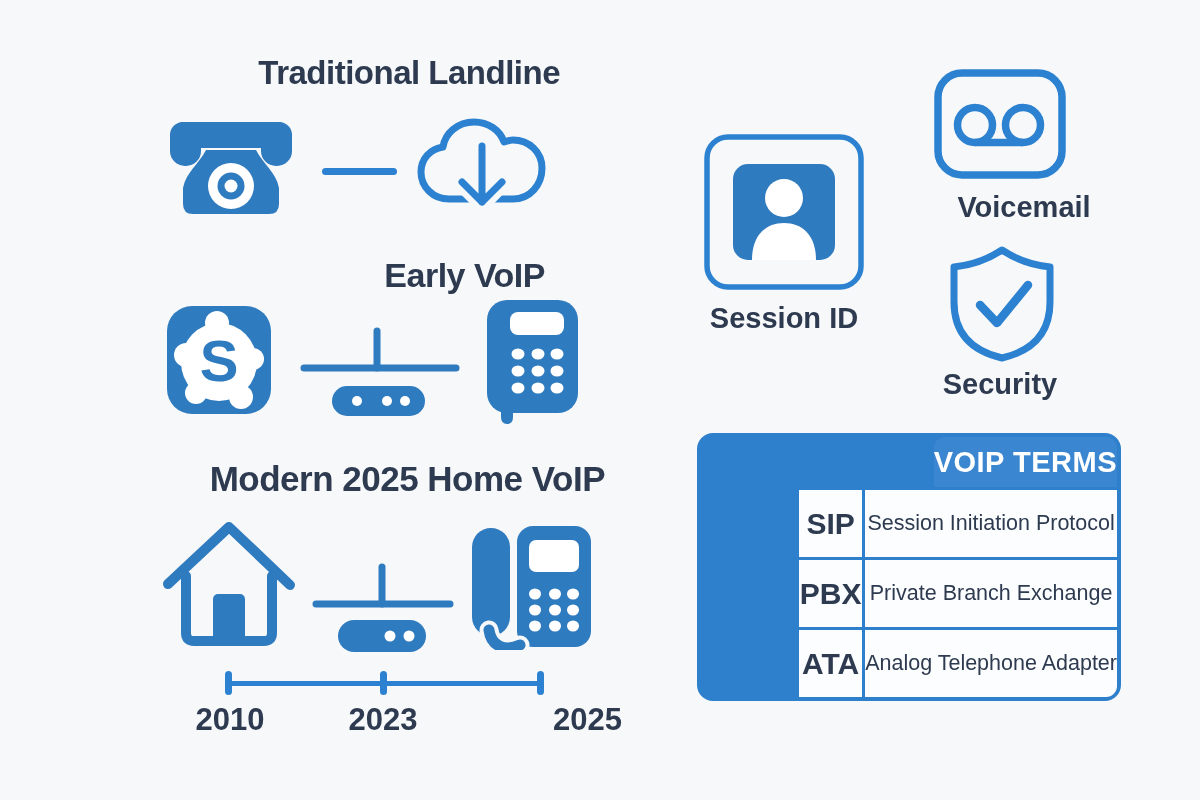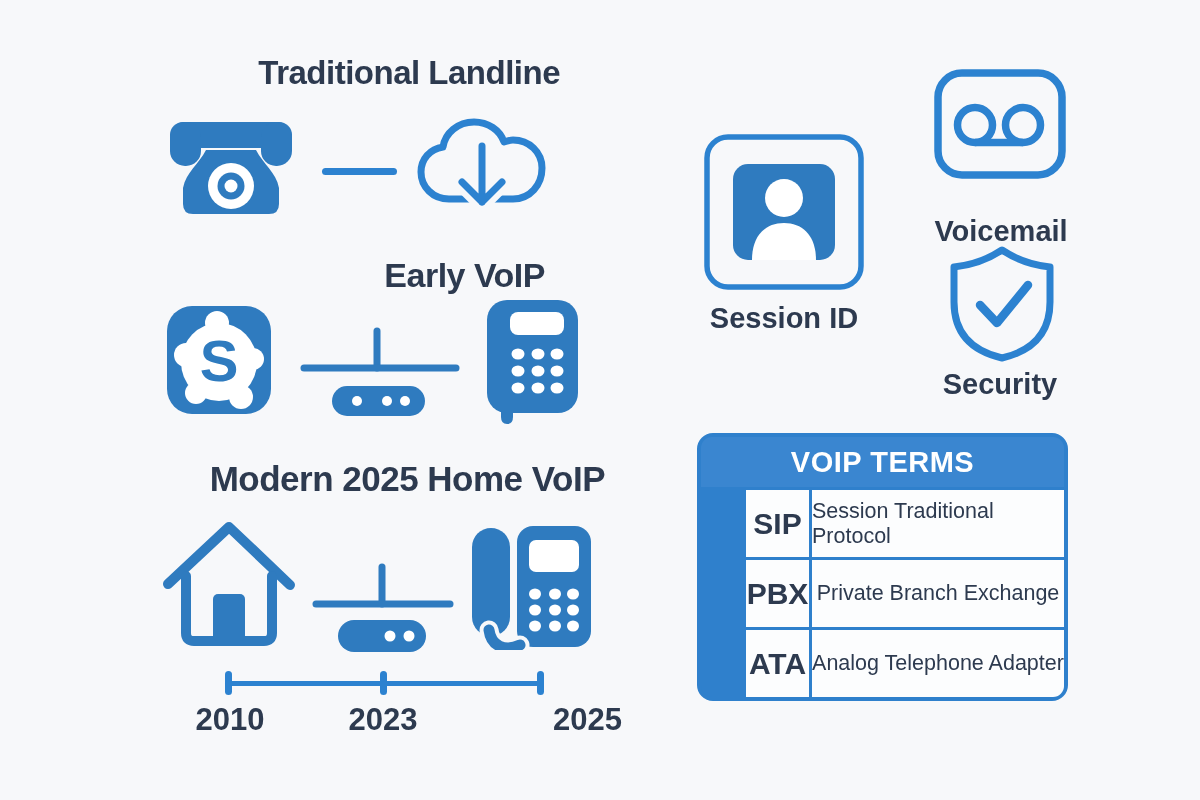--- a/index.html
+++ b/index.html
@@ -5,22 +5,22 @@
   html,body{margin:0;padding:0;}
   body{font-family:"Liberation Sans","DejaVu Sans",sans-serif;background:#e9ebee;}
   #canvas{position:relative;width:1200px;height:800px;background:#F7F8FA;overflow:hidden;}
   .abs{position:absolute;}
   .heading{font-weight:bold;color:#2D3A4F;text-align:right;letter-spacing:-0.5px;}
   .label{font-weight:bold;color:#2D3A4F;text-align:center;}
   .year{font-weight:bold;color:#2D3A4F;text-align:center;font-size:31px;}
   .dash{background:#2C82D0;border-radius:4px;}
   .tl-line{background:#2C82D0;border-radius:3px;}
   .tl-tick{background:#2C82D0;border-radius:4px;width:7px;height:24px;}
-  .terms-table{left:697px;top:433px;width:371px;height:268px;border:4px solid #2F80CC;
-    border-radius:16px;background:#2F80CC;box-sizing:border-box;display:flex;flex-direction:column;}
+  .terms-table{left:697px;top:433px;width:424px;height:268px;border:4px solid #2F80CC;
+    border-radius:16px;background:#2F80CC;box-sizing:border-box;display:flex;flex-direction:column;align-items:flex-end;}
   .terms-header{height:50px;flex:0 0 50px;background:#3A86D0;color:#FFFFFF;font-weight:bold;
     font-size:29px;display:flex;align-items:center;justify-content:center;letter-spacing:0.5px;
     border-radius:11px 11px 0 0;}
   .terms-body{flex:1;display:grid;grid-template-columns:108px 1fr;grid-template-rows:1fr 1fr 1fr;
     gap:3px;padding-top:3px;background:#2F80CC;border-radius:0 0 11px 11px;overflow:hidden;}
   .cell{background:#FCFDFE;display:flex;align-items:center;justify-content:center;}
   .cell.term{font-size:30px;font-weight:bold;color:#2D3A4F;margin-left:45px;}
   .cell.def{font-size:21.5px;color:#2D3A4F;}
   svg{display:block;}
 </style>
@@ -142,33 +142,33 @@
     <path d="M49,127 C49,103 62,90 81,90 C100,90 113,103 113,127 Z" fill="#FFFFFF"></path>
   </svg>
   <div class="abs label" style="left:704px;top:302px;width:160px;font-size:29px;">Session ID</div>
 
   <svg class="abs" style="left:933px;top:68px;" width="134" height="112" viewBox="0 0 134 112">
     <rect x="5" y="5" width="124" height="102" rx="24" fill="none" stroke="#2C82D0" stroke-width="7.5"></rect>
     <circle cx="42" cy="57" r="17.5" fill="none" stroke="#2C82D0" stroke-width="7.5"></circle>
     <circle cx="90" cy="57" r="17.5" fill="none" stroke="#2C82D0" stroke-width="7.5"></circle>
     <line x1="42" y1="74.5" x2="90" y2="74.5" stroke="#2C82D0" stroke-width="7.5"></line>
   </svg>
-  <div class="abs label" style="left:921px;top:191px;width:160px;font-size:29px;margin-top:24px;">Voicemail</div>
+  <div class="abs label" style="left:944px;top:191px;width:160px;font-size:29px;">Voicemail</div>
 
   <svg class="abs" style="left:944px;top:245px;" width="116" height="118" viewBox="0 0 116 118">
     <path d="M10,22 C30,20 46,13 58,5 C70,13 86,20 106,22 L106,57 C106,89 88,106 58,113 C28,106 10,89 10,57 Z" fill="none" stroke="#2C82D0" stroke-width="7" stroke-linejoin="round"></path>
     <path d="M36,60 L53,78 L84,40" fill="none" stroke="#2C82D0" stroke-width="8.5" stroke-linecap="round" stroke-linejoin="round"></path>
   </svg>
   <div class="abs label" style="left:920px;top:368px;width:160px;font-size:29px;">Security</div>
 
   <div class="abs terms-table">
     <div class="terms-header">VOIP TERMS</div>
     <div class="terms-body">
       <div class="cell term">SIP</div>
-      <div class="cell def">Session Traditional Protocol</div>
+      <div class="cell def">Session Initiation Protocol</div>
       <div class="cell term">PBX</div>
       <div class="cell def">Private Branch Exchange</div>
       <div class="cell term">ATA</div>
       <div class="cell def">Analog Telephone Adapter</div>
     </div>
   </div>
 
 </div>
 
 </body></html>

